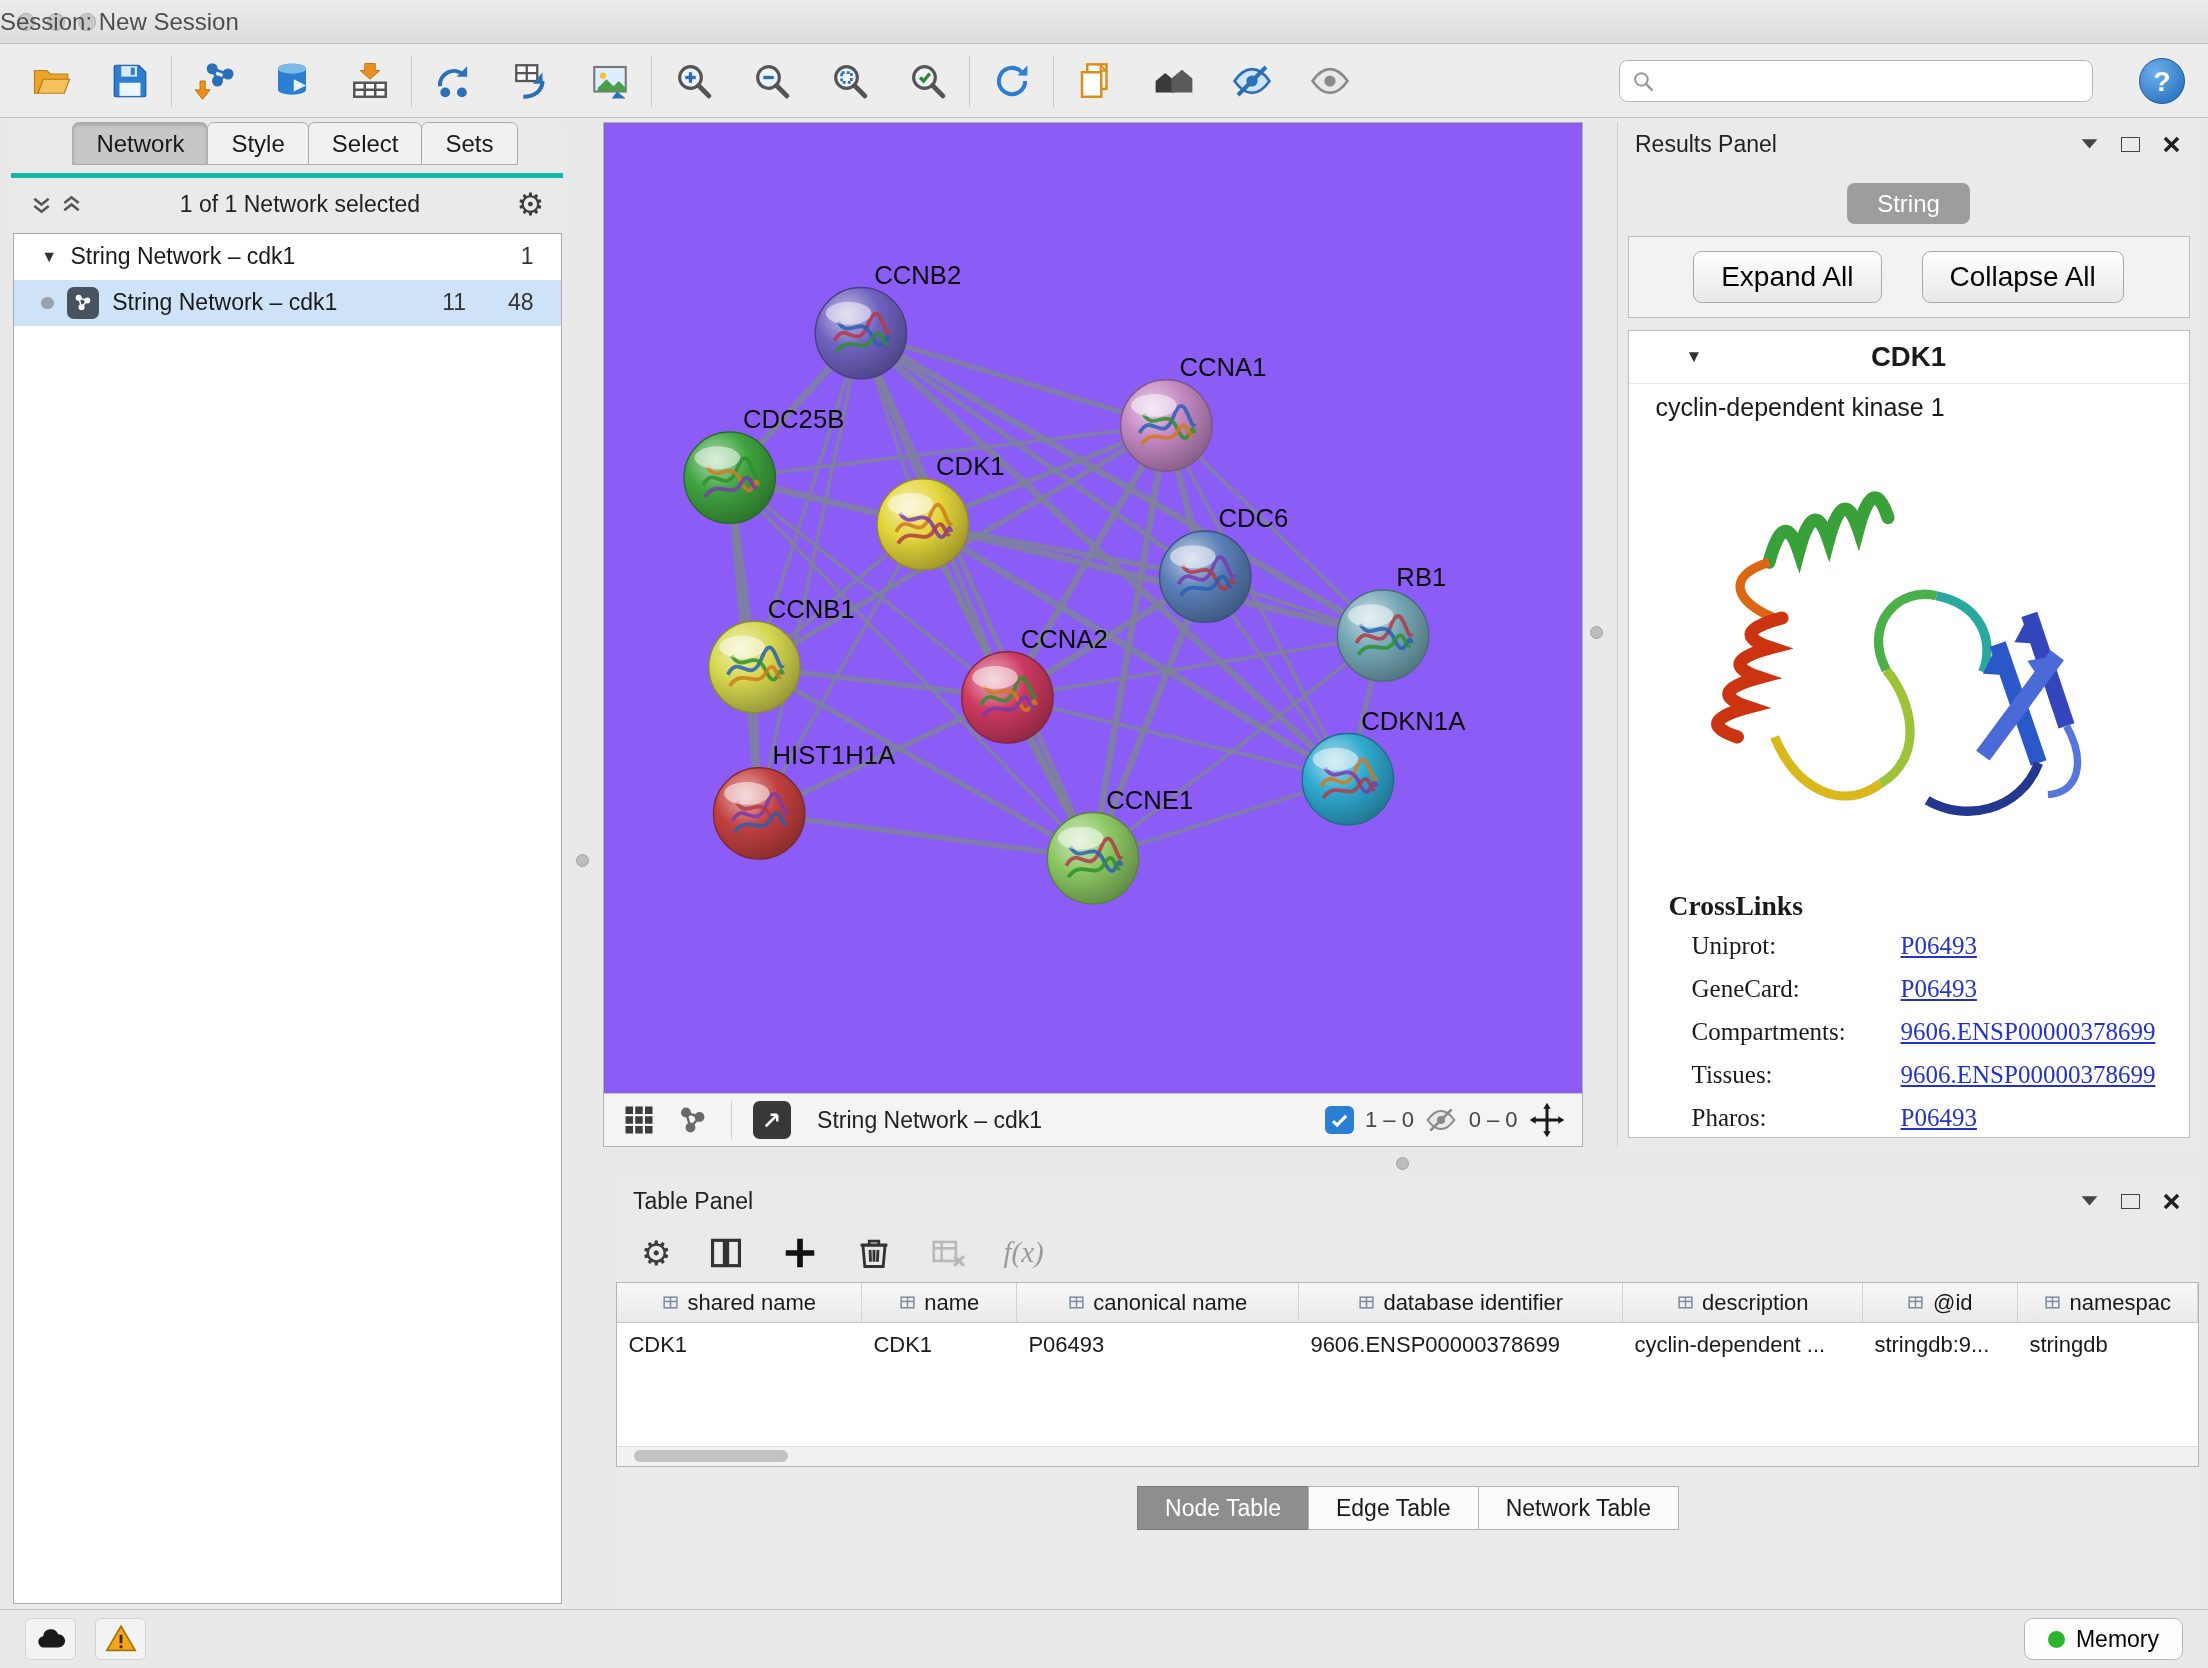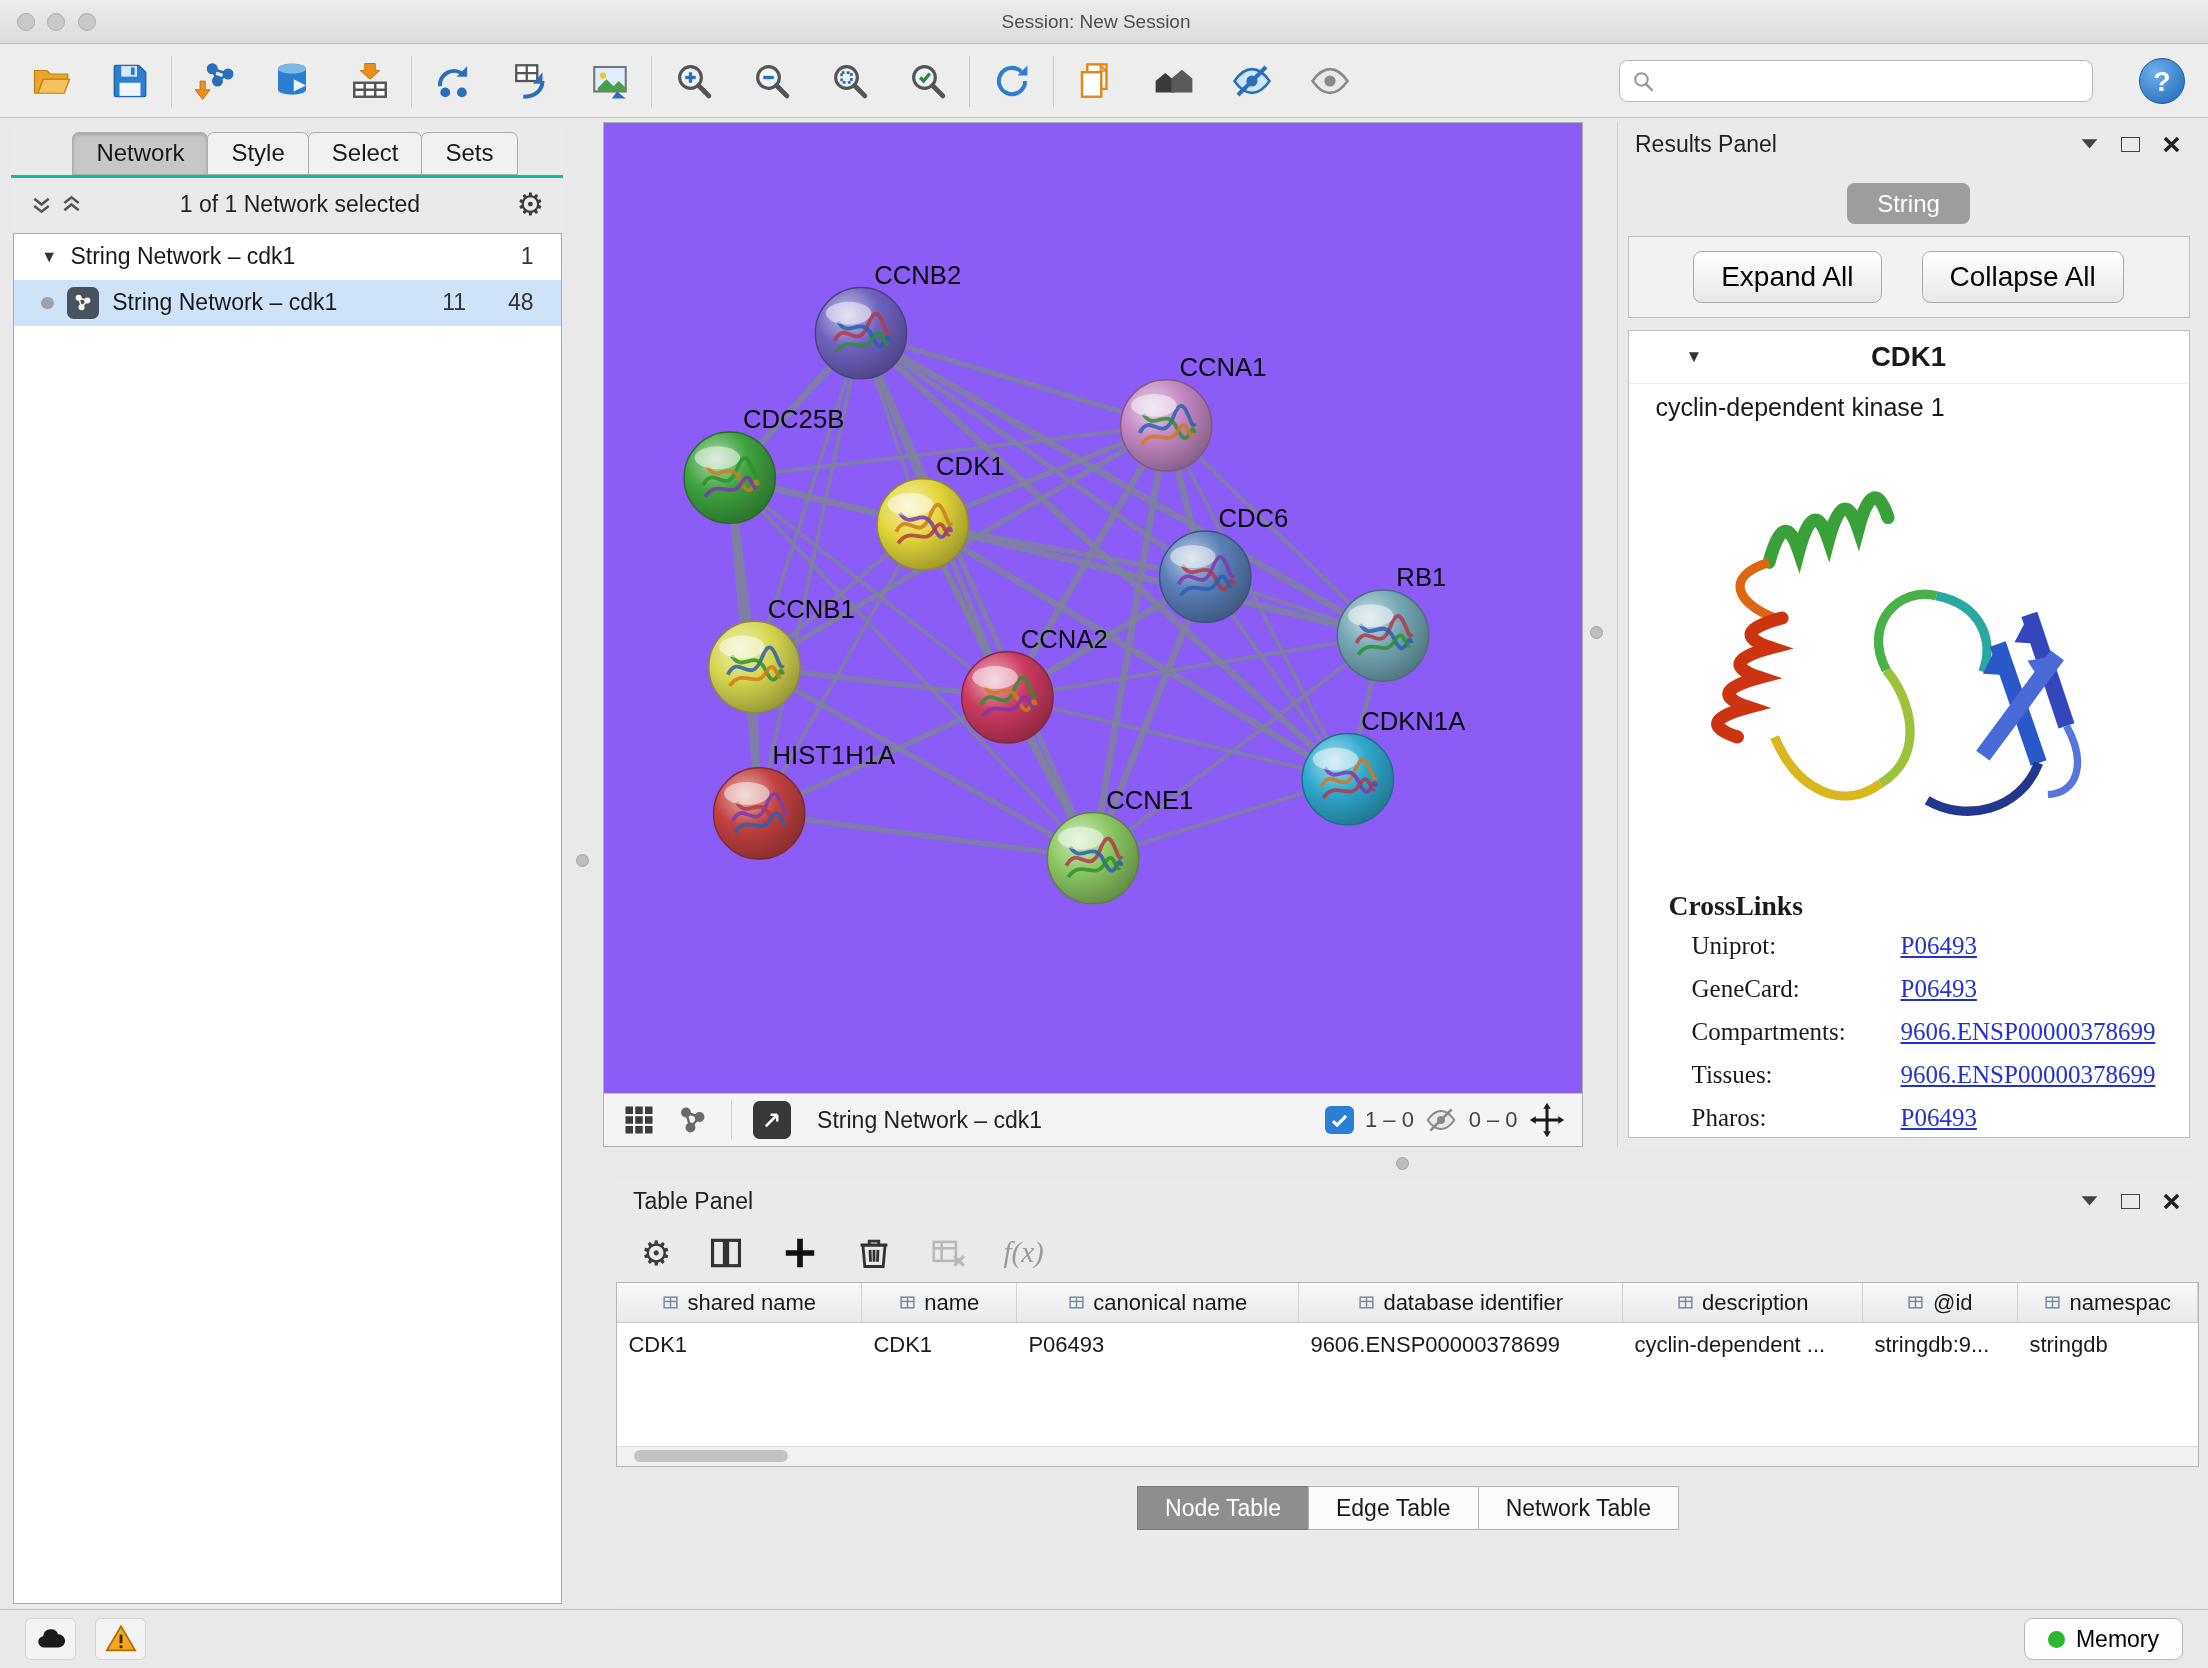--- a/index.html
+++ b/index.html
@@ -3,38 +3,38 @@
 <meta charset="utf-8">
 <style>
 *{margin:0;padding:0;box-sizing:border-box}
 html,body{width:2208px;height:1668px}
 body{position:relative;background:#e9e9e9;font-family:"Liberation Sans",sans-serif;color:#1a1a1a;overflow:hidden}
 svg{display:block}
 
 .titlebar{position:absolute;left:0;top:0;width:2208px;height:44px;background:linear-gradient(#ececec,#dcdcdc);border-bottom:1px solid #bdbdbd;display:flex;align-items:center}
 .traffic{display:flex;gap:12.4px;margin-left:17px}
 .tl{width:18px;height:18px;border-radius:50%;background:#c9c9c9;border:1px solid #aeaeae}
-.win-title{position:absolute;left:0;right:16px;text-align:center;font-size:19px;color:#4f4f4f}
+.win-title{position:absolute;left:0;right:16px;text-align:left;font-size:24px;color:#4f4f4f}
 
 .toolbar{position:absolute;left:0;top:45px;width:2208px;height:73px;background:#ededed;border-bottom:1px solid #c4c4c4;display:flex;align-items:center;padding-left:25px}
 .tgroup{display:flex;align-items:center;gap:25px}
 .tbtn{width:53px;height:55px;display:flex;align-items:center;justify-content:center;background:transparent;border:none;cursor:pointer}
 .tbtn svg{width:42px;height:42px}
 .sep{width:1px;height:51px;background:#c9c9c9;margin:0 15px}
 .search{margin-left:auto;width:474px;height:42px;background:#fff;border:1px solid #b5b5b5;border-radius:8.6px;display:flex;align-items:center;padding:0 11.4px;gap:7.6px}
 .search input{border:none;outline:none;font-size:23px;flex:1;font-family:"Liberation Sans",sans-serif;background:transparent}
 .help{width:46px;height:46px;border-radius:50%;background:radial-gradient(circle at 35% 30%,#6db0ea,#1e66b6);border:1px solid #195a9f;color:#fff;font-size:28.5px;font-weight:bold;margin:0 23px 0 46px;display:flex;align-items:center;justify-content:center;cursor:pointer}
 
 .panel-head{display:flex;align-items:center;height:44px;padding:0 17px}
 .panel-title{font-size:23px;color:#222}
 .ph-icons{margin-left:auto;display:flex;gap:21px;align-items:center}
 .float-box{width:19px;height:15px;border:1.9px solid #444;display:inline-block}
 
 .control-panel{position:absolute;left:11.4px;top:122px;width:552px;height:1484px;display:flex;flex-direction:column;background:#eaeaea}
-.cp-tabs{display:flex;padding-left:61px;border-bottom:3px solid #14b8a6;height:56px;align-items:flex-end}
+.cp-tabs{display:flex;padding-left:61px;border-bottom:5px solid #14b8a6;height:56px;align-items:flex-start}
 .cp-tab{font-size:24px;padding:6.7px 23px;background:#f1f1f1;border:1px solid #ababab;margin-right:-1px;border-radius:6.7px 6.7px 0 0;cursor:pointer}
 .cp-tab.active{background:#c7c7c7;box-shadow:inset 0 1.9px 3.8px rgba(0,0,0,.18)}
 .cp-netsel{display:flex;align-items:center;height:53px;padding:0 19px;gap:7px}
 .sel-text{flex:1;text-align:center;font-size:23px;color:#222}
 .gear{font-size:31px;color:#3c3c3c;line-height:1;cursor:pointer}
 .cp-tree{flex:1;margin:1.9px;background:#fff;border:1px solid #a9a9a9;overflow:hidden}
 .tree-row{display:flex;align-items:center;height:46px;font-size:23px;gap:13.3px;padding:0 27px 0 27px;cursor:pointer}
 .tree-row .tri{font-size:16px;color:#333}
 .tree-num{color:#333}
 .tree-num.first{margin-left:auto}

